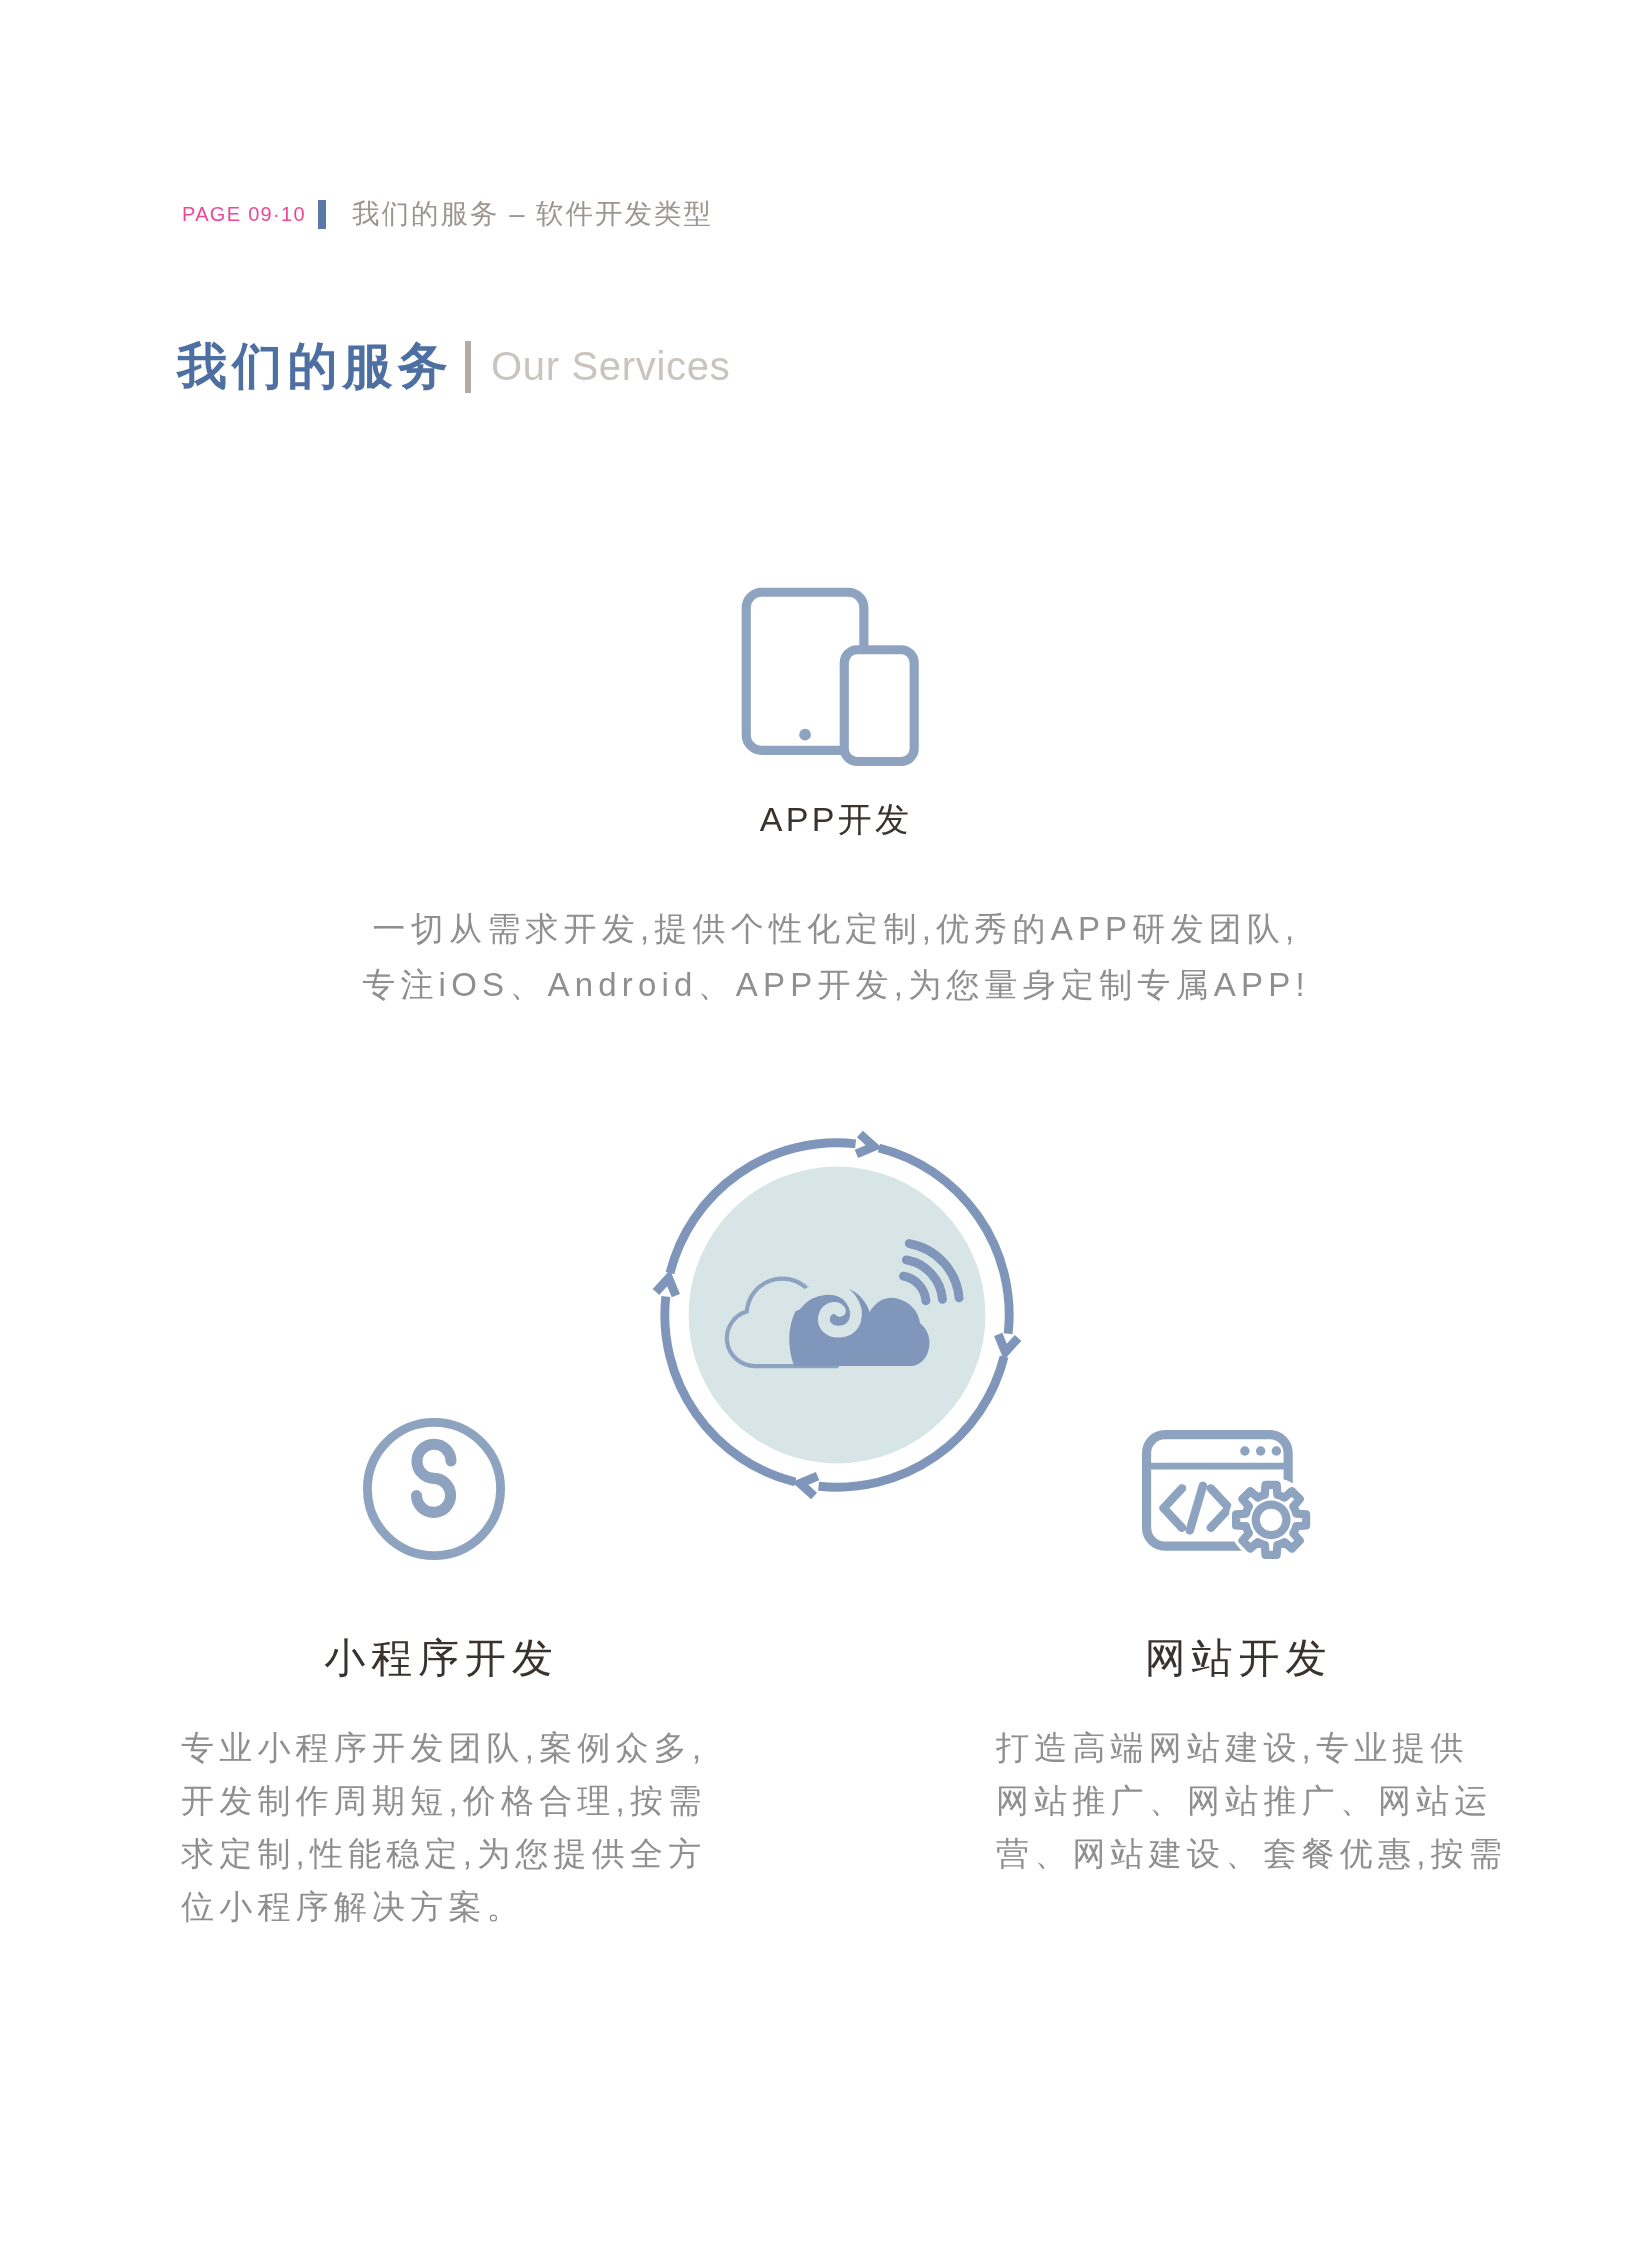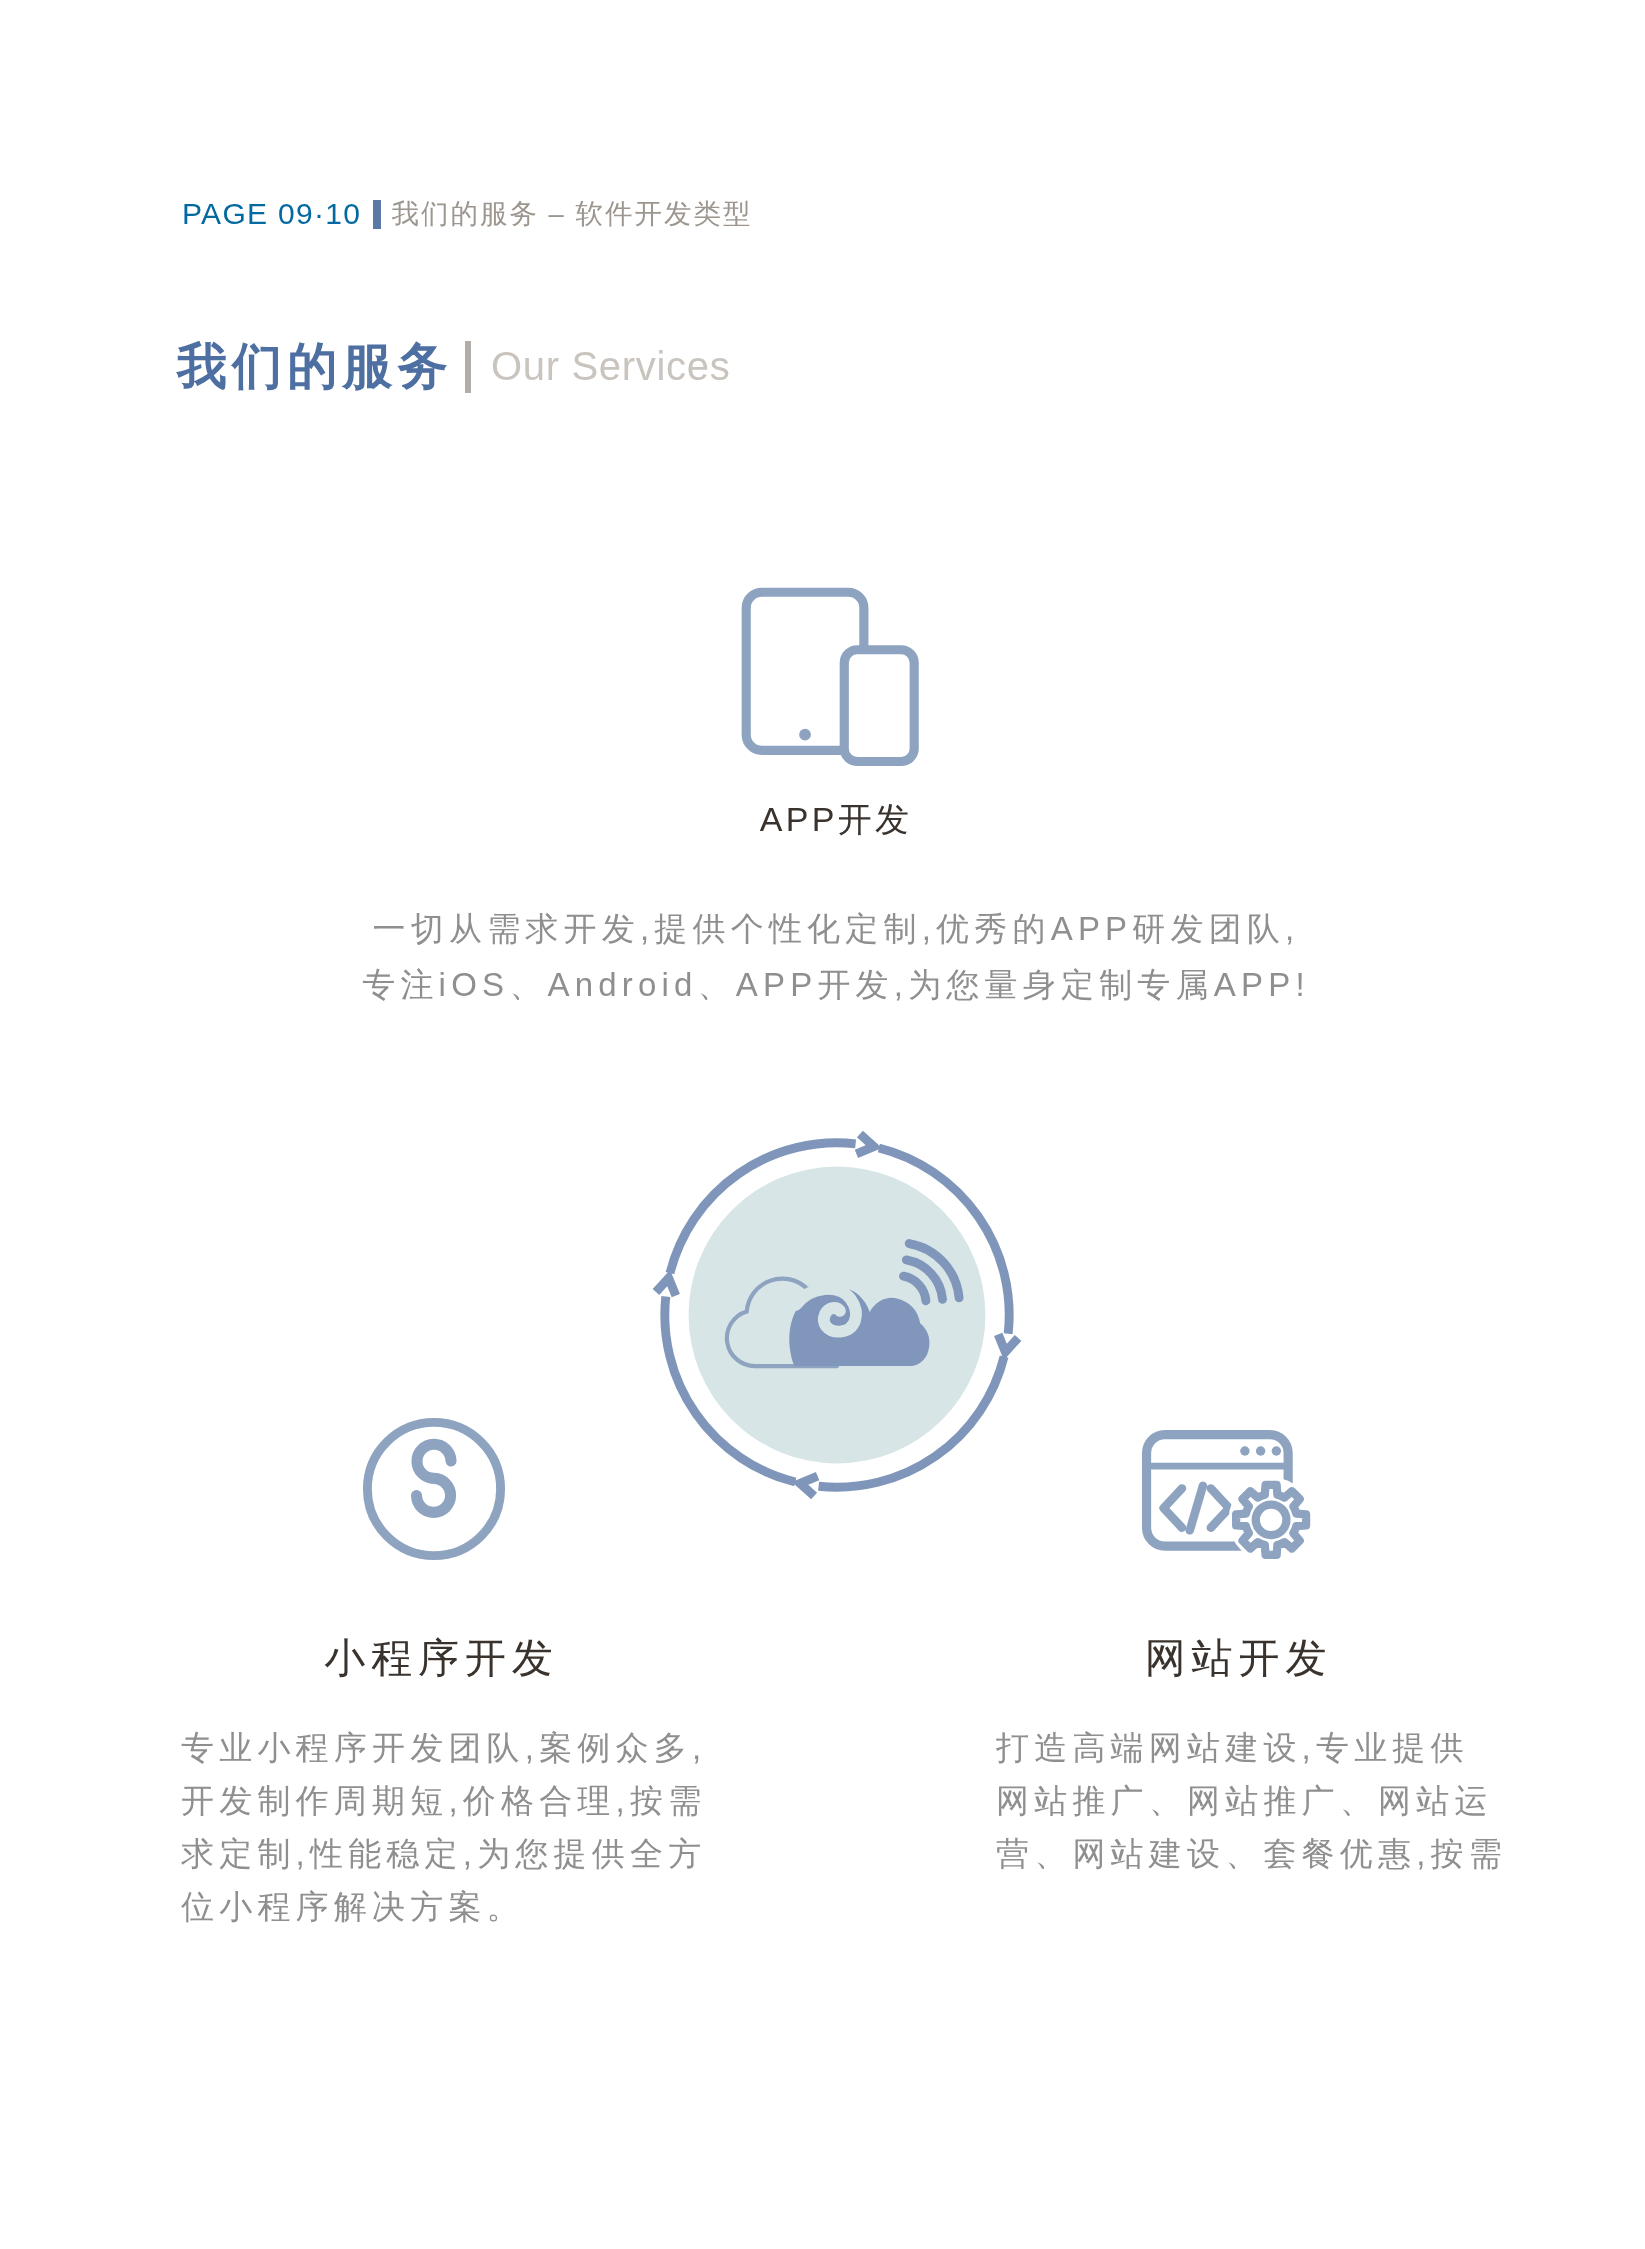--- a/index.html
+++ b/index.html
@@ -5,23 +5,23 @@
   html,body{margin:0;padding:0;background:#ffffff;}
   .page{
     position:relative;
     width:1646px;height:2250px;
     background:#ffffff;
     font-family:"Liberation Sans","DejaVu Sans",sans-serif;
     overflow:hidden;
   }
   
   .hdr{position:absolute;left:182px;top:196px;display:flex;align-items:center;}
-  .hdr-label{font-size:30px;color:#0369a1;letter-spacing:1.3px;}
+  .hdr-label{font-size:20px;color:#ec4899;letter-spacing:1.3px;}
   .hdr-bar{display:inline-block;width:7.9px;height:29px;background:#5b79a6;margin:0 10.5px 0 11.8px;}
-  .hdr-section{font-size:27.5px;color:#9d968f;letter-spacing:2px;}
+  .hdr-section{font-size:27.5px;color:#9d968f;letter-spacing:2px;margin-left:16px;}
   
   .hero{position:absolute;left:177px;top:333px;display:flex;align-items:center;}
   .hero-title{font-size:50px;font-weight:bold;color:#4d6fa1;letter-spacing:5.2px;}
   .hero-bar{display:inline-block;width:6.5px;height:52px;background:#b3aba5;margin:0 19.6px 0 11.8px;}
   .hero-sub{font-size:40px;color:#cac4bf;letter-spacing:0.7px;text-align:right;}
   
   .svc-title{position:absolute;color:#3a332d;text-align:center;white-space:nowrap;}
   .svc-title.app{left:574px;top:797px;width:524px;font-size:34px;letter-spacing:3.3px;}
   .svc-title.mini{left:245px;top:1631px;width:393px;font-size:41px;letter-spacing:5.9px;}
   .svc-title.web{left:1042px;top:1631px;width:393px;font-size:41px;letter-spacing:5.9px;}

